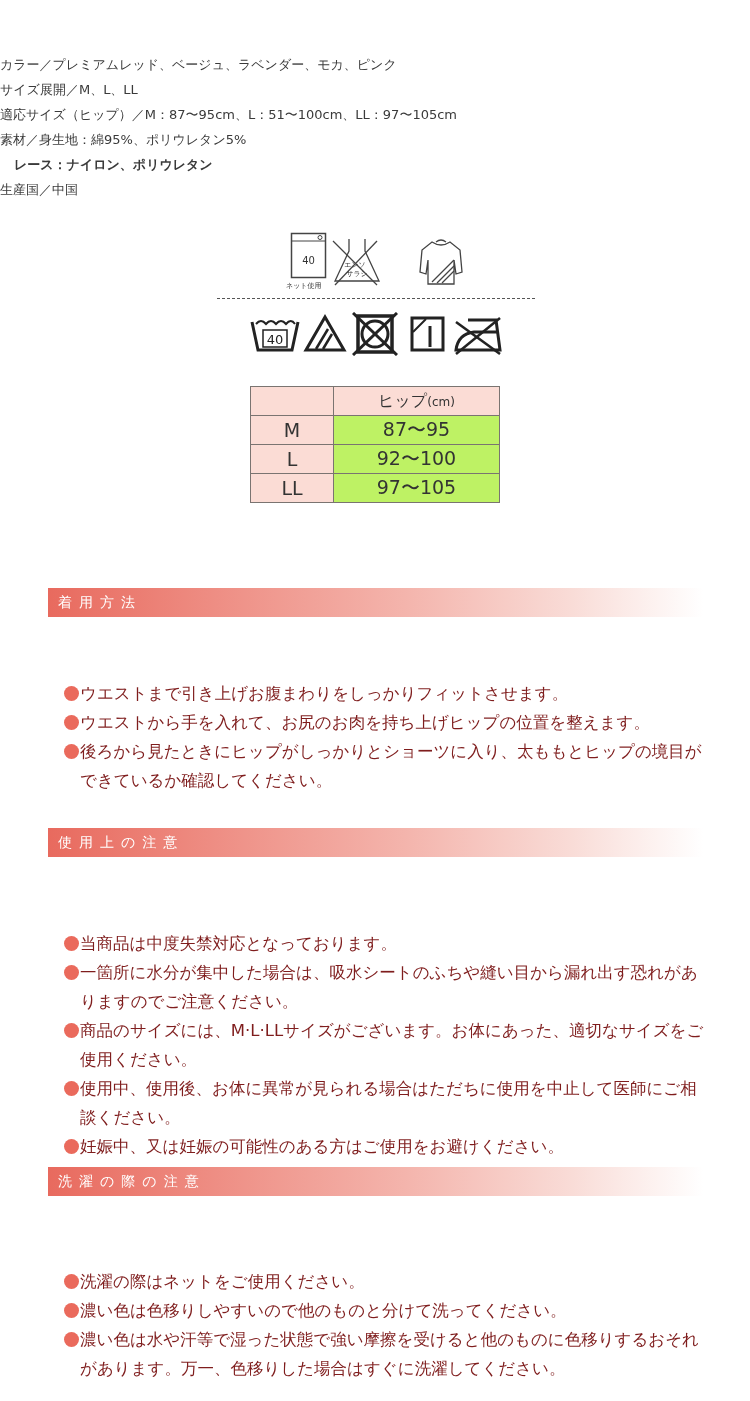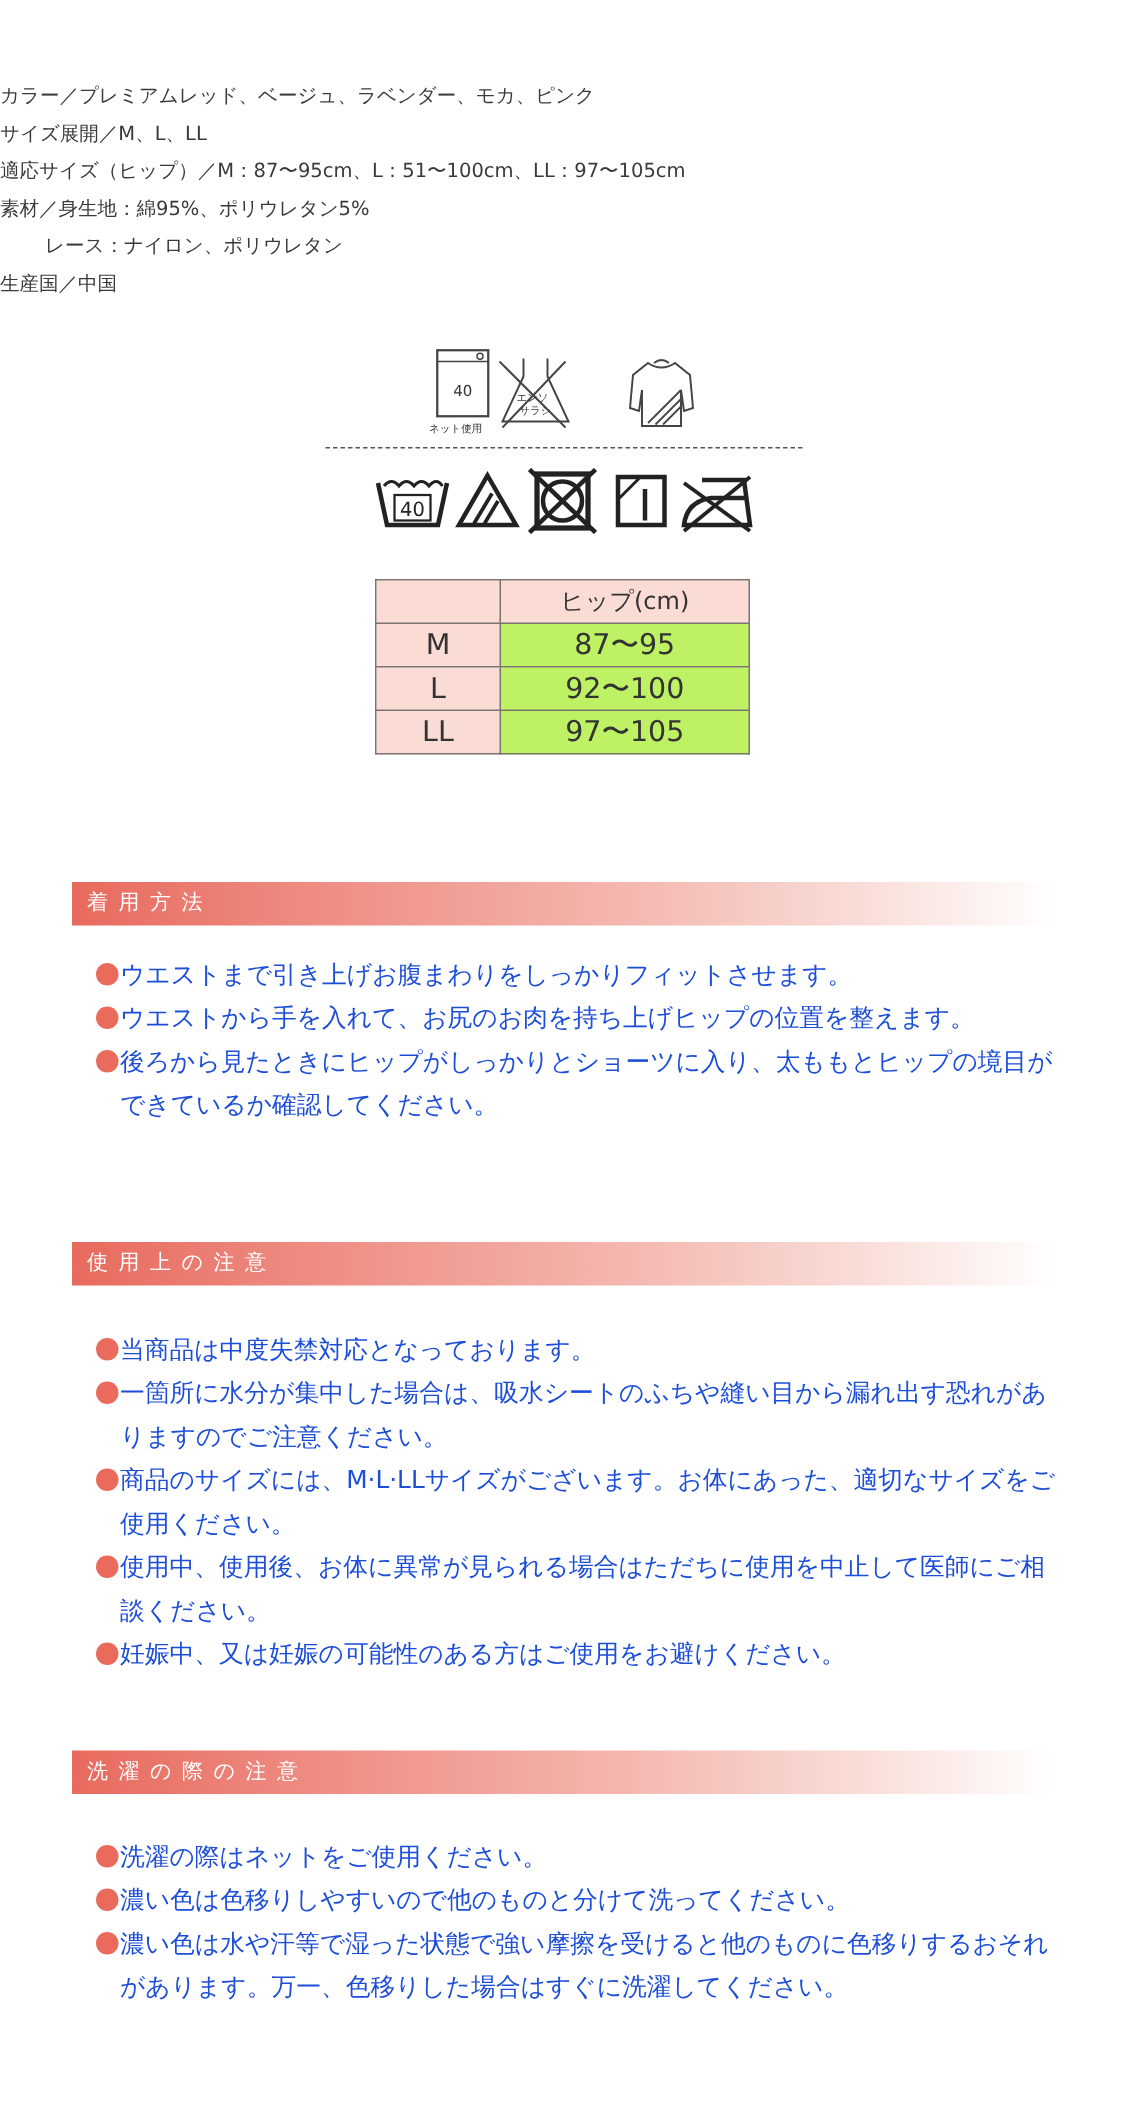--- a/index.html
+++ b/index.html
@@ -8,21 +8,21 @@
     font-family: "DejaVu Sans", "Liberation Sans", sans-serif;
     color: #333333;
     position: relative;
     overflow: hidden;
   }
   .spec {
     position: absolute; left: 0; top: 52px; width: 750px;
     text-align: left; font-size: 13px; line-height: 25px; color: #3a3a3a;
   }
   .spec .line { display: block; white-space: nowrap; }
-  .spec .line.indent { padding-left: 30px; }
+  .spec .line.indent { padding-left: 14px; font-weight: bold; }
 
   .care-top { position: absolute; top: 232px; left: 0; width: 750px; height: 60px; }
   .icon { position: absolute; }
   .dash {
     position: absolute; left: 217px; top: 298px; width: 318px; height: 0;
     border-top: 1.5px dashed #555;
   }
   .care-bottom { position: absolute; top: 312px; left: 0; width: 750px; height: 45px; }
 
   table.size {
@@ -30,31 +30,31 @@
     border-collapse: collapse; font-size: 19px; color: #333;
   }
   table.size td, table.size th {
     border: 1px solid #7a7471; height: 29px; text-align: center; font-weight: normal;
   }
   table.size th { background: #fbdcd5; }
   table.size td.sz { background: #fbdcd5; width: 83px; }
   table.size td.val { background: #bef264; width: 166px; }
   table.size th.c1 { width: 83px; }
   table.size th.c2 { width: 166px; font-size: 16px; }
-  table.size th.c2 small { font-size: 16px; }
+  table.size th.c2 small { font-size: 12px; }
 
   .section-bar {
     position: absolute; left: 48px; width: 655px; height: 29px;
     background: linear-gradient(to right, #e86a5e 0%, #ee8d83 25%, #f4b5ad 55%, #f9dcd7 80%, #ffffff 100%);
     color: #ffffff; font-size: 14px; line-height: 29px; padding-left: 10px;
     letter-spacing: 7px;
   }
   .list {
     position: absolute; left: 64px; width: 640px;
-    font-size: 16.5px; line-height: 29px; color: #1d4ed8;
+    font-size: 16.5px; line-height: 29px; color: #7f1d1d; margin-top: 44px;
   }
   .item { position: relative; padding-left: 16px; }
   .bullet {
     position: absolute; left: 0; top: 7px; width: 15px; height: 15px;
     border-radius: 50%; background: #ea6a5c;
   }
 </style>
 </head>
 <body>
 

